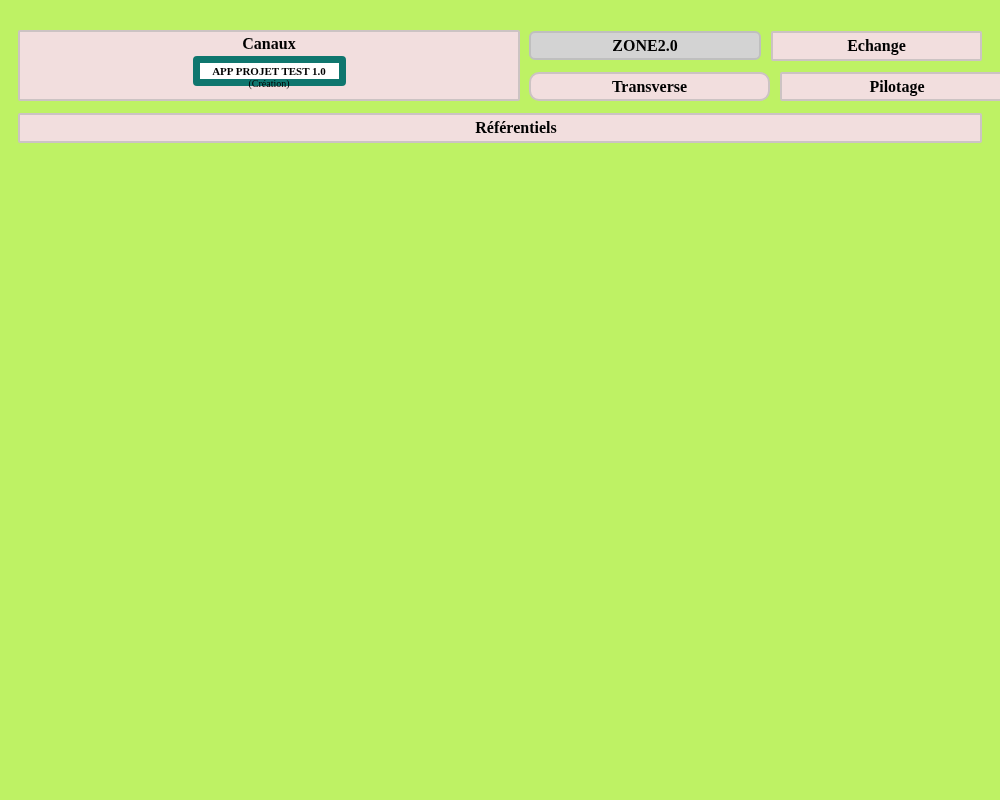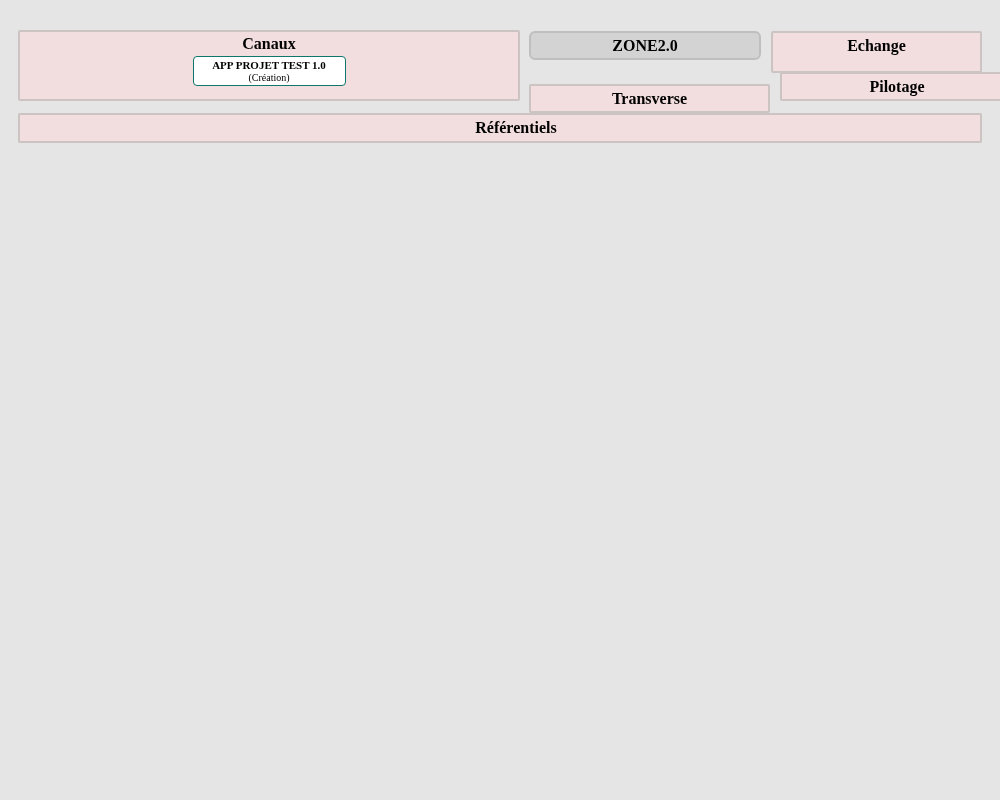--- a/index.html
+++ b/index.html
@@ -5,21 +5,21 @@
   html, body {
     margin: 0;
     padding: 0;
     background: #ffffff;
     font-family: "Liberation Serif", "DejaVu Serif", serif;
   }
   .canvas {
     position: relative;
     width: 1000px;
     height: 800px;
-    background: #e5e5e5;
+    background: #bef264;
     overflow: hidden;
   }
   .zone {
     position: absolute;
     box-sizing: border-box;
     border: 2px solid #ccc3c3;
     background: #f2dede;
     border-radius: 2px;
     color: #000000;
     font-weight: bold;
@@ -32,38 +32,38 @@
   }
   .zone.row {
     line-height: 25px; 
   }
   .zone.row30 {
     line-height: 26px; 
     padding-left: 32px;
   }
   .zone-canaux   { left: 18px;  top: 30px;  width: 502px; height: 71px; }
   .zone-zone2    { left: 529px; top: 31px;  width: 232px; height: 29px; border-radius: 6px; }
-  .zone-echange  { left: 771px; top: 31px;  width: 211px; height: 42px; }
-  .zone-transverse { left: 529px; top: 84px; width: 241px; height: 29px; }
+  .zone-echange  { left: 771px; top: 31px;  width: 211px; height: 30px; }
+  .zone-transverse { left: 529px; top: 72px; width: 241px; height: 29px; border-radius: 10px; }
   .zone-pilotage { left: 780px; top: 72px;  width: 234px; height: 29px; }
   .zone-referentiels { left: 18px; top: 113px; width: 964px; height: 30px; }
   .zone-support  { left: 18px;  top: 154px; width: 502px; height: 30px; }
 
   .zone-title {
     line-height: 24px;
     font-size: 16px;
     font-weight: bold;
   }
   .app-box {
     box-sizing: border-box;
     width: 153px;
     height: 30px;
     margin: 0 auto;
     background: #ffffff;
-    border: 1px solid #0f766e;
+    border: 7px solid #0f766e;
     border-radius: 4px;
     padding-top: 2px;
     cursor: pointer;
   }
   .app-title {
     font-size: 11px;
     font-weight: bold;
     line-height: 13px;
     white-space: nowrap;
   }

